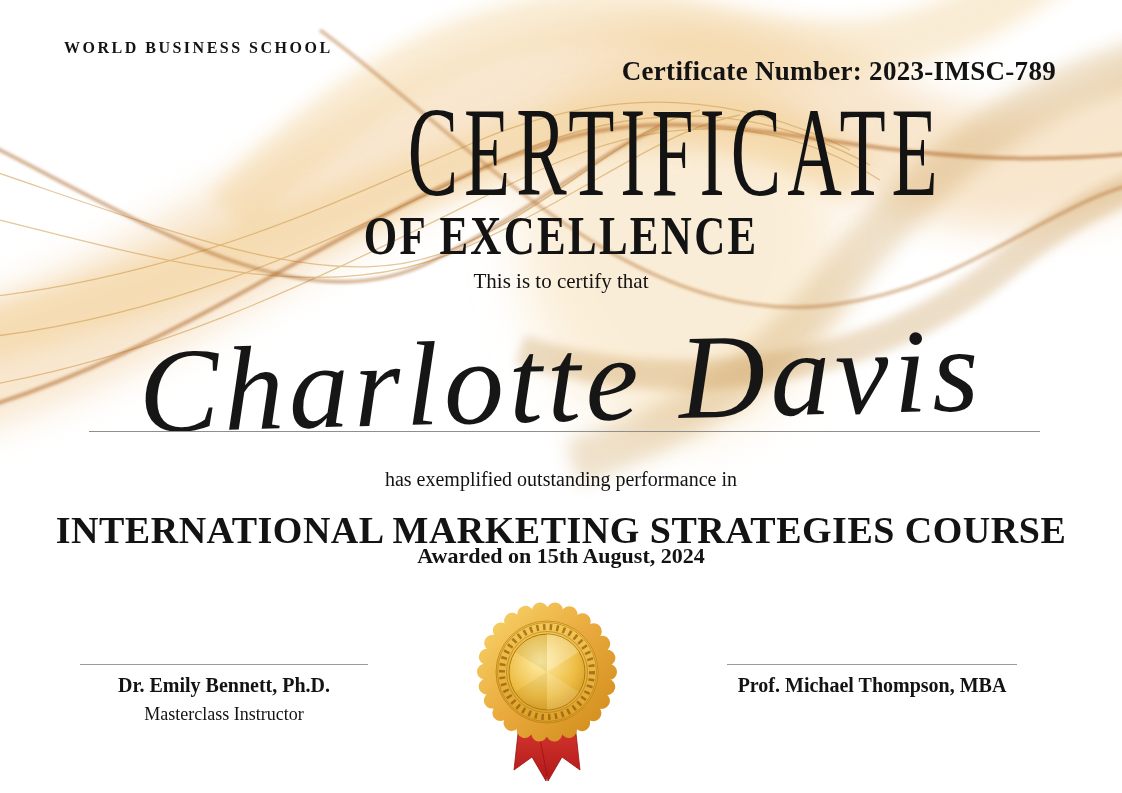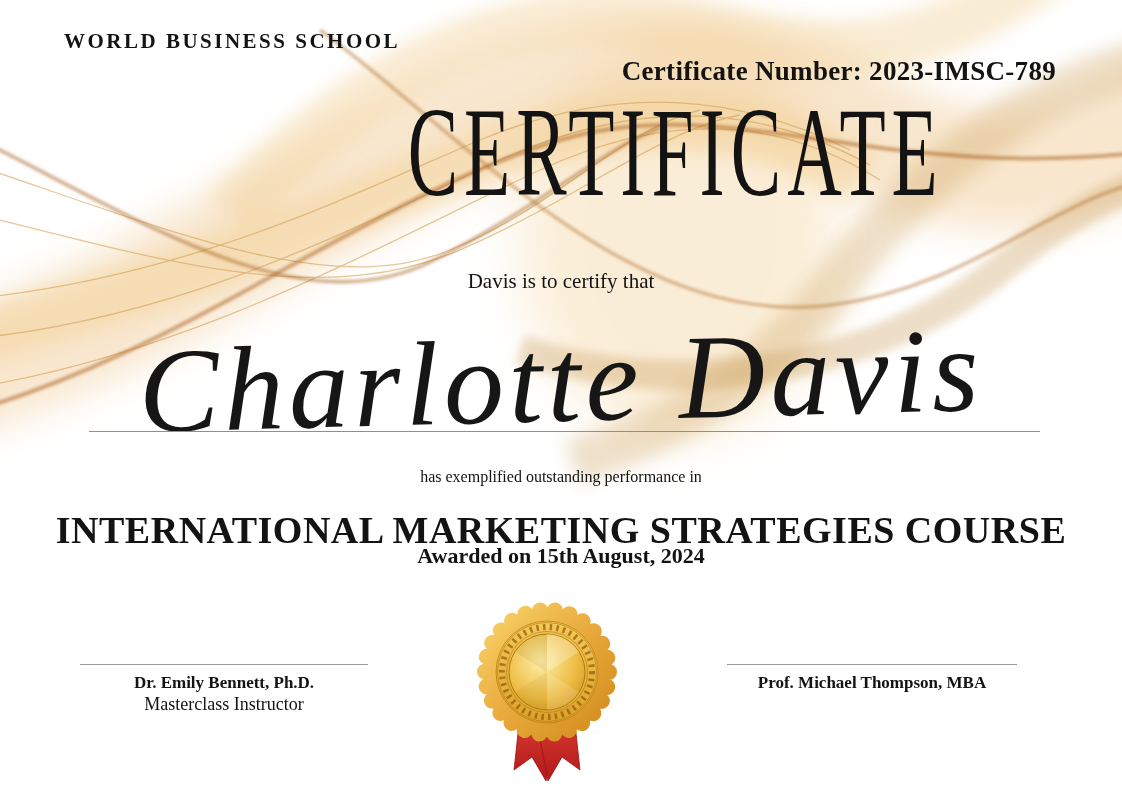--- a/index.html
+++ b/index.html
@@ -1,38 +1,38 @@
 <!DOCTYPE html>
 <html><head>
 <meta charset="utf-8">
 <style>
   html,body{margin:0;padding:0;background:#e8e8e8;}
   .stage{position:relative;width:1122px;height:793px;background:#ffffff;overflow:hidden;
          font-family:"Liberation Serif", serif;color:#131313;}
   .waves{position:absolute;inset:0;width:100%;height:100%;}
   .abs{position:absolute;}
   .center{left:0;width:100%;text-align:center;}
-  .brand{left:64px;top:31px;font-size:21px;font-weight:700;letter-spacing:2.5px;line-height:1;}
+  .brand{left:64px;top:40px;font-size:16px;font-weight:700;letter-spacing:2.5px;line-height:1;}
   .certnum{right:66px;top:58px;font-size:27px;font-weight:700;letter-spacing:0.3px;line-height:1;}
   .title-main{top:90px;font-size:126px;line-height:1;white-space:nowrap;text-align:right;}
   .title-main .sq{display:inline-block;transform:scaleX(0.60);transform-origin:50% 50%;letter-spacing:10px;}
   .title-sub{top:208px;font-size:55px;font-weight:700;line-height:1;white-space:nowrap;}
   .title-sub .sq{display:inline-block;transform:scaleX(0.78);transform-origin:50% 50%;letter-spacing:3px;}
   .certify{top:270px;font-size:21px;line-height:1.1;}
   .recipient{top:321px;font-size:120px;line-height:1;font-style:italic;letter-spacing:5px;
              white-space:nowrap;transform:rotate(-1.5deg);color:#161616;}
   .name-line{top:431px;left:89px;width:951px;height:0;border-top:1.5px solid #8f8f8f;}
-  .perf{top:468px;font-size:16px;line-height:1.1;}
+  .perf{top:468px;font-size:20px;line-height:1.1;}
   .course{top:510px;font-size:38px;font-weight:700;letter-spacing:0.5px;line-height:1.1;white-space:nowrap;}
   .award{top:544px;font-size:22px;font-weight:700;line-height:1.1;}
   .sig{top:664px;border-top:1.5px solid #9a9a9a;text-align:center;}
   .sig-left{left:80px;width:288px;}
   .sig-right{left:727px;width:290px;}
-  .sig-name{margin-top:9px;font-size:17px;font-weight:700;line-height:1.1;white-space:nowrap;}
-  .sig-title{margin-top:2px;font-size:18px;line-height:1.1;white-space:nowrap;}
+  .sig-name{margin-top:9px;font-size:20px;font-weight:700;line-height:1.1;white-space:nowrap;}
+  .sig-title{margin-top:9px;font-size:18px;line-height:1.1;white-space:nowrap;}
   .medal{left:472px;top:597px;width:150px;height:190px;}
 </style>
 </head>
 <body>
 
 <div class="stage">
 
   <svg class="waves" viewBox="0 0 1122 793" preserveAspectRatio="none" aria-hidden="true">
     <defs>
       <filter id="b30" x="-60%" y="-60%" width="220%" height="220%">
@@ -68,22 +68,25 @@
     <path d="M-20,140 C150,225 300,325 430,262 C540,208 600,150 660,128" stroke="#a55d1d" stroke-width="3.5" fill="none" opacity="0.5" filter="url(#b2)"></path>
     <path d="M320,30 C470,140 630,330 832,305 C985,285 1060,185 1180,175" stroke="#b06a26" stroke-width="3.5" fill="none" opacity="0.45" filter="url(#b2)"></path>
   </svg>
 
   <div class="abs brand">WORLD BUSINESS SCHOOL</div>
   <div class="abs certnum">Certificate Number: 2023-IMSC-789</div>
 
   <div class="abs center title-main">
     <span class="sq">CERTIFICATE</span>
   </div>
+  <div class="abs center title-sub">
+    <span class="sq">OF EXCELLENCE</span>
+  </div>
 
-  <div class="abs center certify">Davis is to certify that</div>
+  <div class="abs center certify">This is to certify that</div>
   <div class="abs center recipient">Charlotte Davis</div>
   <div class="abs name-line"></div>
   <div class="abs center perf">has exemplified outstanding performance in</div>
   <div class="abs center course">INTERNATIONAL MARKETING STRATEGIES COURSE</div>
   <div class="abs center award">Awarded on 15th August, 2024</div>
 
   <svg class="abs medal" viewBox="0 0 150 190" aria-hidden="true">
     <defs>
       <linearGradient id="rimG" x1="0" y1="0" x2="1" y2="1">
         <stop offset="0" stop-color="#f8d46a"></stop>

